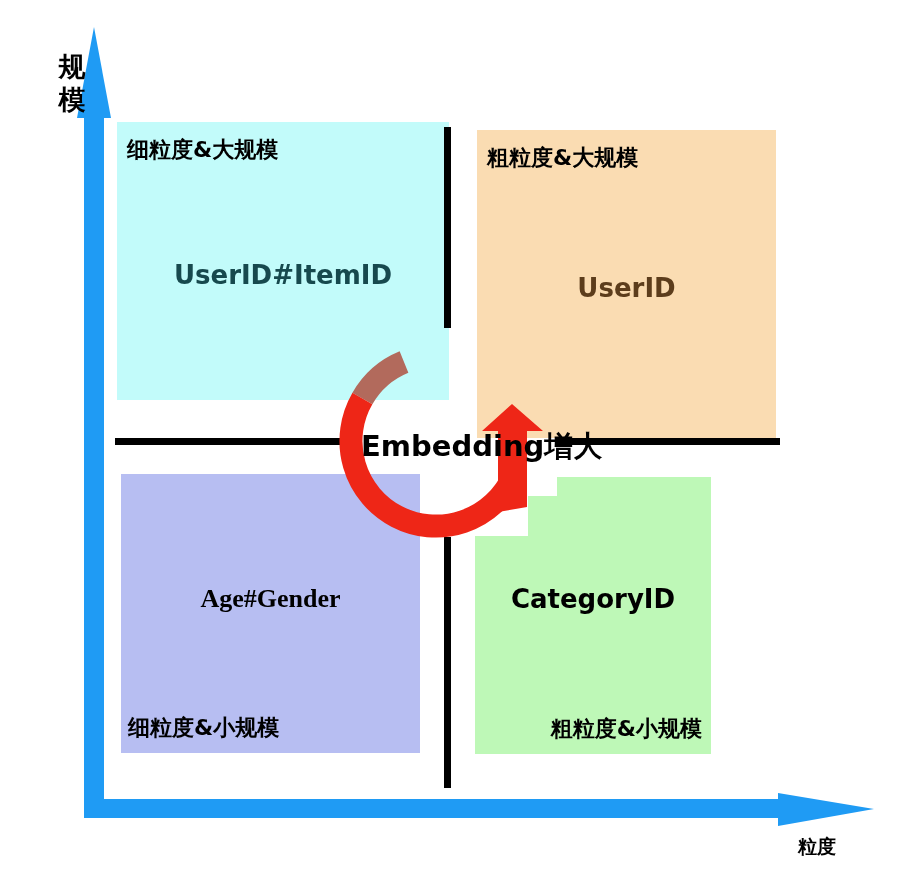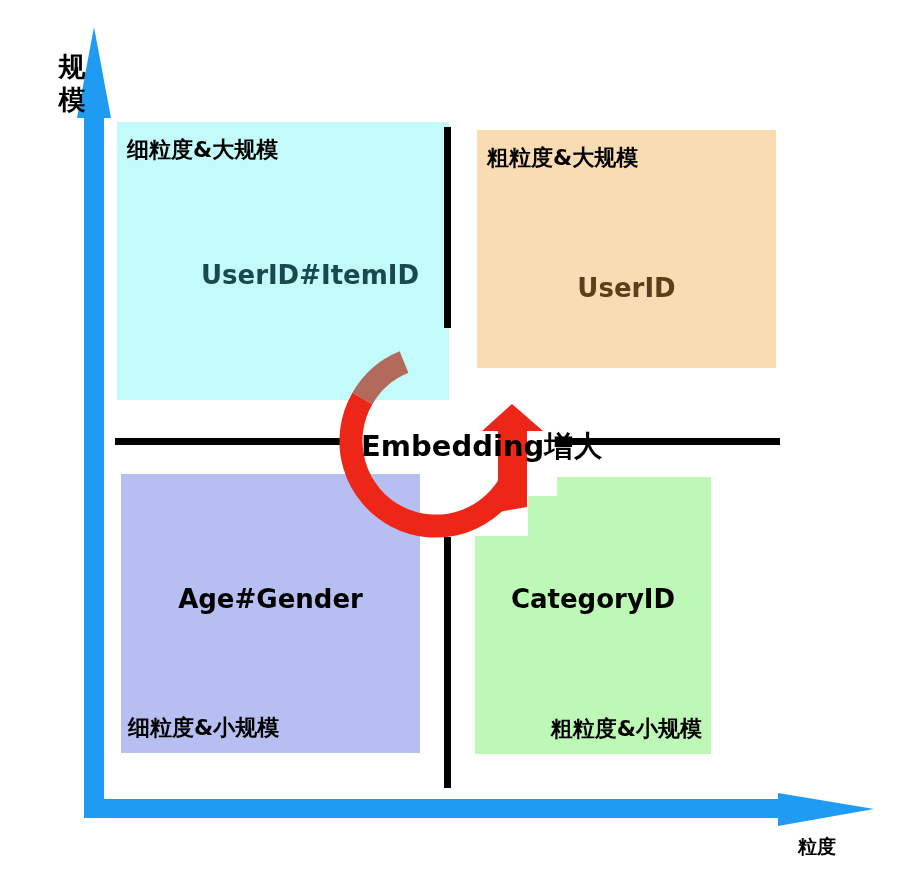--- a/index.html
+++ b/index.html
@@ -3,39 +3,39 @@
 <meta charset="utf-8">
 <style>
   html,body{margin:0;padding:0;}
   body{
     width:914px;height:890px;position:relative;background:#ffffff;overflow:hidden;
     font-family:"DejaVu Sans","Liberation Sans",sans-serif;
   }
   .stage{position:absolute;left:0;top:0;width:914px;height:890px;}
   .quad{position:absolute;}
   .quad-top-left   {left:117px;top:122px;width:300px;height:278px;background:#C2FBFA;padding-left:32px;}
-  .quad-top-right  {left:477px;top:130px;width:299px;height:238px;background:#FADCB2;}
+  .quad-top-right  {left:477px;top:130px;width:299px;height:308px;background:#FADCB2;}
   .quad-bottom-left{left:121px;top:474px;width:299px;height:279px;background:#B7BEF2;}
   .quad-bottom-right{
     left:475px;top:477px;width:236px;height:277px;background:#BEF8B7;
     clip-path:polygon(82px 0,296px 0,296px 277px,0 277px,0 59px,53px 59px,53px 19px,82px 19px);
   }
   .corner-label{
     position:absolute;font-size:22px;font-weight:bold;color:#000;white-space:nowrap;
   }
   .corner-tl{top:13px;left:10px;}
   .corner-bl{bottom:10px;left:7px;text-align:center;}
   .corner-br{bottom:10px;right:9px;}
   .center-label{
     position:absolute;left:0;width:100%;text-align:center;
     font-size:26px;font-weight:bold;white-space:nowrap;
   }
-  .tl-center{top:138px;color:#17494E;margin-left:27px;}
+  .tl-center{top:138px;color:#17494E;}
   .tr-center{top:116px;color:#5C3D1C;line-height:30px;}
-  .bl-center{top:110px;color:#000;}
+  .bl-center{top:110px;color:#000;font-family:Liberation Serif, serif;}
   .br-center{top:107px;color:#000;}
   .tr-center span{display:block;margin-top:27px;}
   svg.overlay{position:absolute;left:0;top:0;width:914px;height:890px;pointer-events:none;}
   .embedding-label{
     position:absolute;left:361px;top:427px;width:160px;text-align:center;
     font-size:29px;font-weight:bold;color:#000;white-space:nowrap;
   }
   .y-axis-label{
     position:absolute;left:28px;top:50px;width:32px;
     font-size:27px;font-weight:bold;color:#000;line-height:33px;text-align:center;

